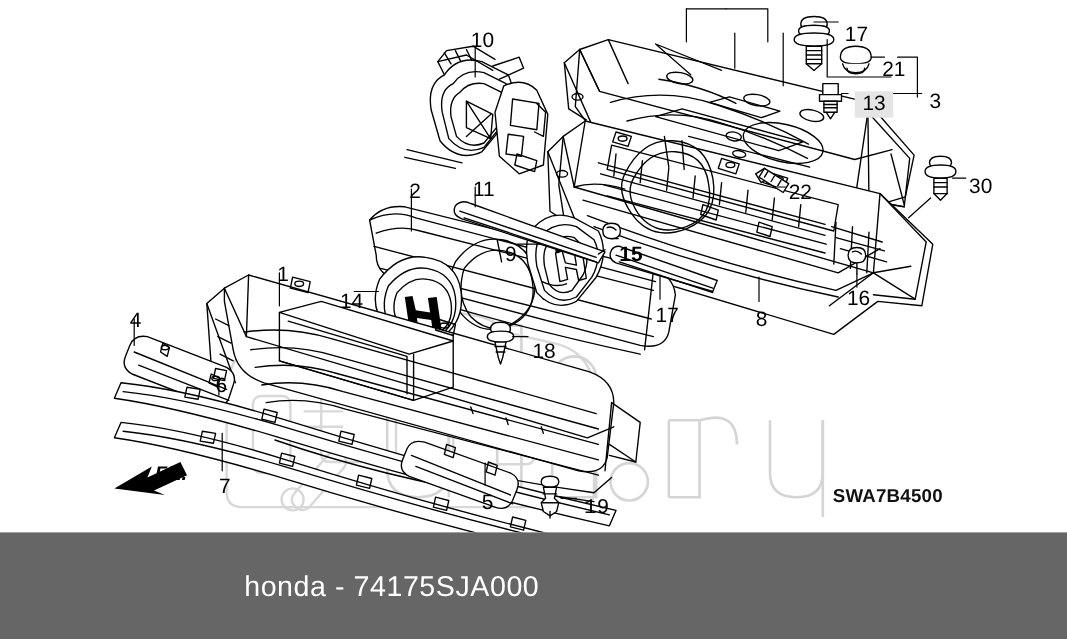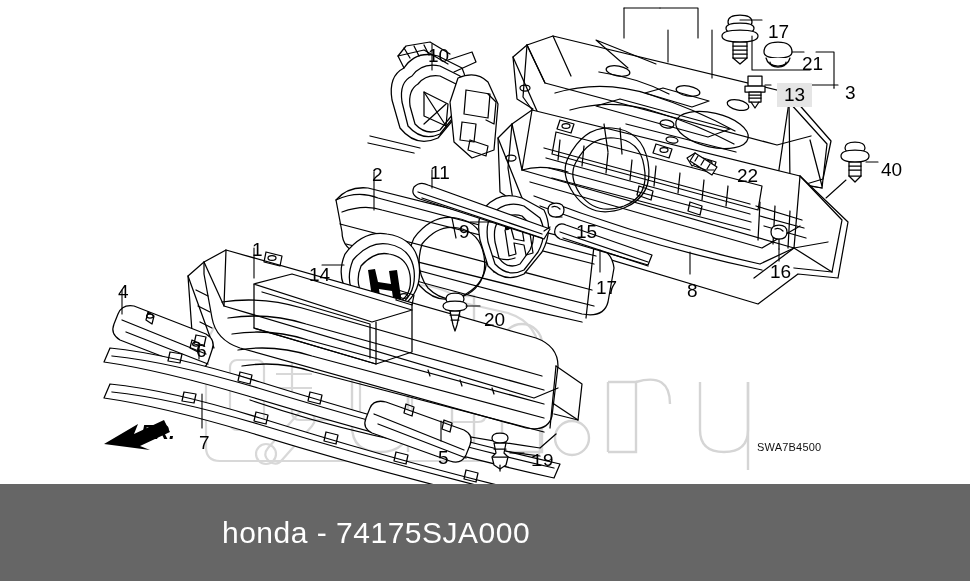--- a/index.html
+++ b/index.html
@@ -13,32 +13,32 @@
            background:#ffffff;overflow:hidden;}
   #diagram svg{position:absolute;left:0;top:0;}
   .wm{position:absolute;left:0;top:0;pointer-events:none;}
 
   
   .callout{position:absolute;font-family:"Liberation Sans","DejaVu Sans",sans-serif;
            font-size:19px;color:#000;line-height:1;white-space:nowrap;
            font-weight:400;letter-spacing:0px;}
   .callout.hl{background:#f99a90;padding:2px 7px 3px 7px;}
 
-  .partno{position:absolute;font-size:11px;color:#111;white-space:nowrap;
-          font-family:"Liberation Sans","DejaVu Sans",sans-serif;letter-spacing:.2px;}
-
-  .frlabel{position:absolute;font-size:21px;font-weight:bold;font-style:italic;
+  .partno{position:absolute;font-size:17px;color:#111;white-space:nowrap;
+          font-family:"Liberation Sans","DejaVu Sans",sans-serif;letter-spacing:.2px;font-weight:bold;}
+
+  .frlabel{position:absolute;font-size:18px;font-weight:bold;font-style:italic;
            color:#000;white-space:nowrap;
            font-family:"Liberation Sans","DejaVu Sans",sans-serif;}
 
   
   #footer{position:absolute;left:0;top:484px;width:970px;height:97px;
           background:#666666;}
   #footer .ftxt{position:absolute;top:50%;transform:translateY(-50%);
-                color:#ffffff;font-size:30px;letter-spacing:.5px;white-space:nowrap;
+                color:#ffffff;font-size:26px;letter-spacing:.5px;white-space:nowrap;
                 font-family:"Liberation Sans","DejaVu Sans",sans-serif;}
   #footer .f-main{left:222px;}
   #footer .f-sec{left:648px;}
 </style>
 </head>
 <body>
 
 <div id="root">
 
   <div id="diagram">
@@ -429,33 +429,33 @@
     <div id="callout-layer">
         <span class="callout" style="left: 252px; top: 240px;">1</span>
         <span class="callout" style="left: 372px; top: 165px;">2</span>
         <span class="callout" style="left: 845px; top: 83px;">3</span>
         <span class="callout" style="left: 118px; top: 282px;">4</span>
         <span class="callout" style="left: 438px; top: 448px;">5</span>
         <span class="callout" style="left: 196px; top: 341px;">6</span>
         <span class="callout" style="left: 199px; top: 433px;">7</span>
         <span class="callout" style="left: 687px; top: 281px;">8</span>
         <span class="callout" style="left: 459px; top: 222px;">9</span>
-        <span class="callout" style="left: 428px; top: 46px; text-align: center;">10</span>
+        <span class="callout" style="left: 428px; top: 28px; text-align: center;">10</span>
         <span class="callout" style="left: 430px; top: 163px;">11</span>
         <span class="callout" style="left: 596px; top: 278px;">17</span>
         <span class="callout hl" style="left: 777px; top: 83px; background: #e5e5e5;">13</span>
         <span class="callout" style="left: 309px; top: 265px;">14</span>
-        <span class="callout" style="left: 576px; top: 222px;">15</span>
+        <span class="callout" style="left: 563px; top: 222px; font-weight: bold;">15</span>
         <span class="callout" style="left: 770px; top: 262px;">16</span>
         <span class="callout" style="left: 768px; top: 22px;">17</span>
-        <span class="callout" style="left: 484px; top: 310px;">20</span>
+        <span class="callout" style="left: 484px; top: 310px;">18</span>
         <span class="callout" style="left: 531px; top: 452px; font-family: Liberation Mono, monospace;">19</span>
-        <span class="callout" style="left: 881px; top: 160px;">40</span>
+        <span class="callout" style="left: 881px; top: 160px;">30</span>
         <span class="callout" style="left: 802px; top: 54px;">21</span>
-        <span class="callout" style="left: 717px; top: 166px; margin-left: 20px;">22</span>
+        <span class="callout" style="left: 717px; top: 166px;">22</span>
       </div>
 
     <span class="frlabel" style="left:141px;top:420px;">FR.</span>
 
     <span class="partno" style="left:757px;top:441px;">SWA7B4500</span>
   </div>
 
   <div id="footer">
     <span class="ftxt f-main">honda - 74175SJA000</span>
   </div>

